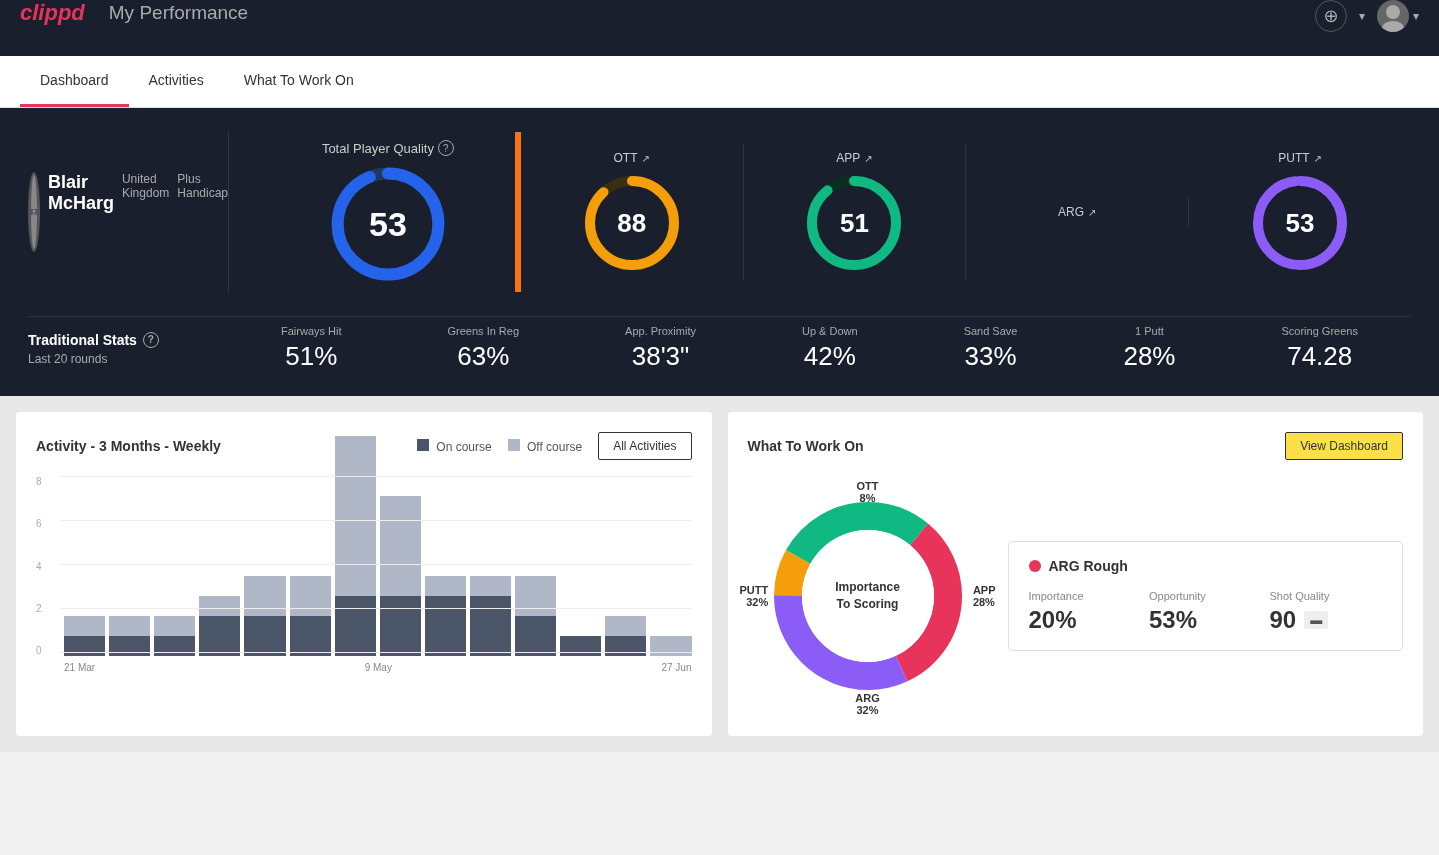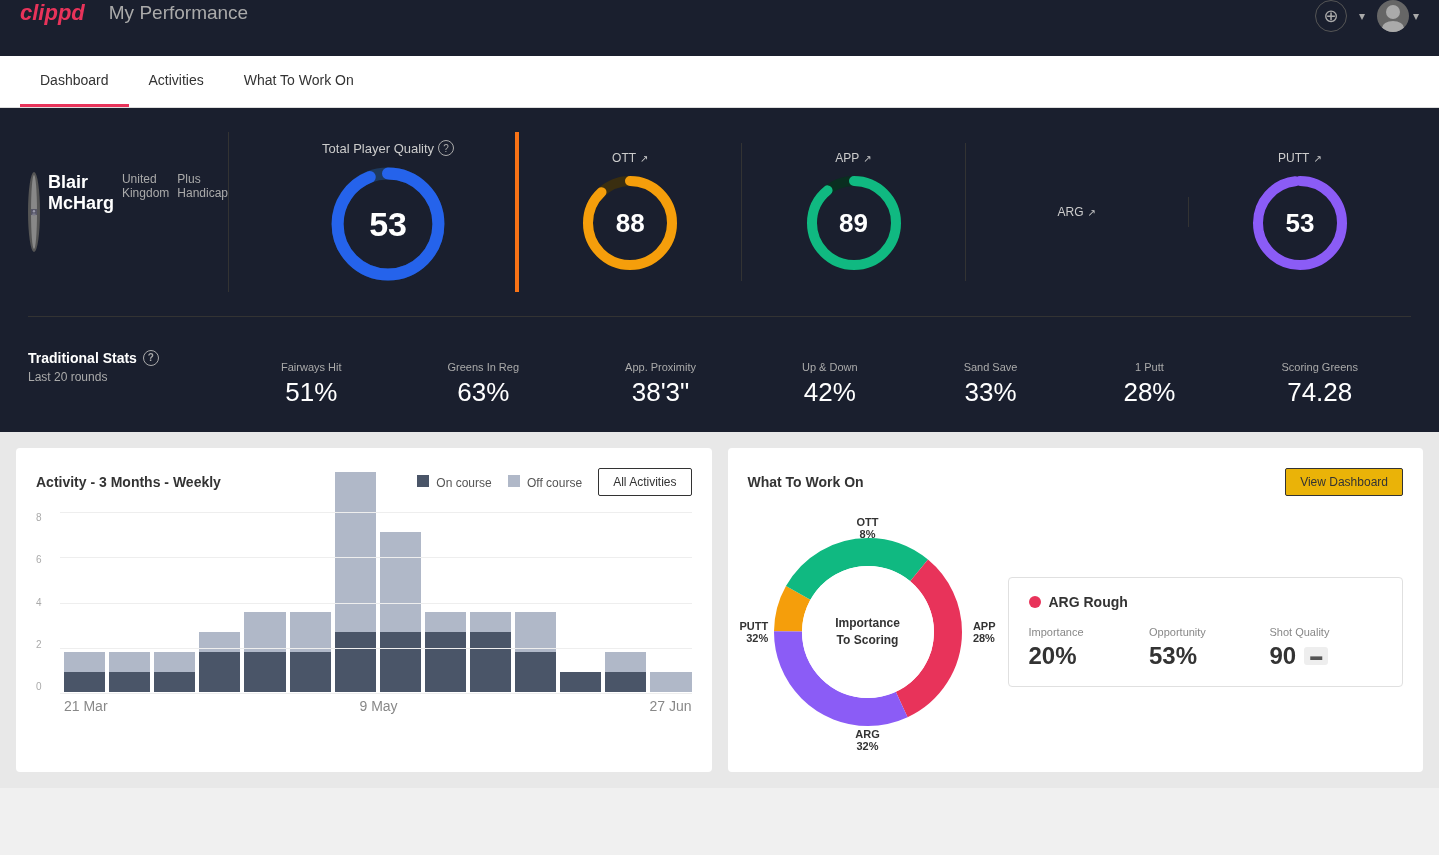--- a/index.html
+++ b/index.html
@@ -179,21 +179,21 @@
       left: 50%;
       transform: translate(-50%, -50%);
       font-size: 26px;
       font-weight: 700;
       color: #fff;
     }
 
     
     .main-score-item {
       padding: 8px 32px;
-      border-right: 4px solid #f97316;
+      border-right: 6px solid #f97316;
     }
     .main-score-item .score-label {
       font-size: 13px;
       color: #ccc;
     }
     .main-gauge {
       width: 120px;
       height: 120px;
     }
     .main-gauge svg { width: 100%; height: 100%; transform: rotate(-90deg); }
@@ -224,21 +224,20 @@
     .stats-label-sub {
       font-size: 12px;
       color: #aaa;
       margin-top: 4px;
     }
     .stat-items {
       flex: 1;
       display: flex;
       justify-content: space-around;
       align-items: center;
-      margin-top: 36px;
     }
     .stat-item {
       display: flex;
       flex-direction: column;
       align-items: center;
       gap: 4px;
     }
     .stat-item-label {
       font-size: 11px;
       color: #aaa;
@@ -322,21 +321,21 @@
       margin-bottom: 16px;
     }
     .work-title {
       font-size: 14px;
       font-weight: 600;
       color: #333;
     }
     .view-btn {
       padding: 6px 14px;
       border: 1.5px solid #333;
-      background: #eab308;
+      background: #fde047;
       font-size: 12px;
       cursor: pointer;
       border-radius: 2px;
       color: #333;
     }
     .work-content {
       display: flex;
       gap: 20px;
       align-items: center;
     }
@@ -482,21 +481,21 @@
       <div class="score-item">
         <div class="score-label">
           <span>APP</span>
           <span class="arrow">↗</span>
         </div>
         <div class="gauge-container">
           <svg viewBox="0 0 100 100">
             <circle cx="50" cy="50" r="42" fill="none" stroke="#0a2e20" stroke-width="10"></circle>
             <circle cx="50" cy="50" r="42" fill="none" stroke="#10b981" stroke-width="10" stroke-dasharray="263.9" stroke-dashoffset="29.0" stroke-linecap="round"></circle>
           </svg>
-          <span class="gauge-value">89</span>
+          <span class="gauge-value">51</span>
         </div>
       </div>
 
       <div class="score-item">
         <div class="score-label">
           <span>ARG</span>
           <span class="arrow">↗</span>
         </div>
       </div>
 
@@ -644,21 +643,21 @@
         </div>
         <div style="flex:1;display:flex;flex-direction:column;justify-content:flex-end;">
           <div style="background:#b0b8c8;height:20px;"></div>
           <div style="background:#4a5568;height:20px;"></div>
         </div>
         <div style="flex:1;display:flex;flex-direction:column;justify-content:flex-end;">
           <div style="background:#b0b8c8;height:20px;"></div>
           <div style="background:#4a5568;height:0px;"></div>
         </div>
       </div>
-      <div style="display:flex;justify-content:space-between;margin-top:6px;font-size:14px;color:#888;">
+      <div style="display:flex;justify-content:space-between;margin-top:6px;font-size:10px;color:#888;">
         <span>21 Mar</span>
         <span>9 May</span>
         <span>27 Jun</span>
       </div>
     </div>
   </div>
 
   <div class="panel">
     <div class="work-header">
       <div class="work-title">What To Work On</div>

